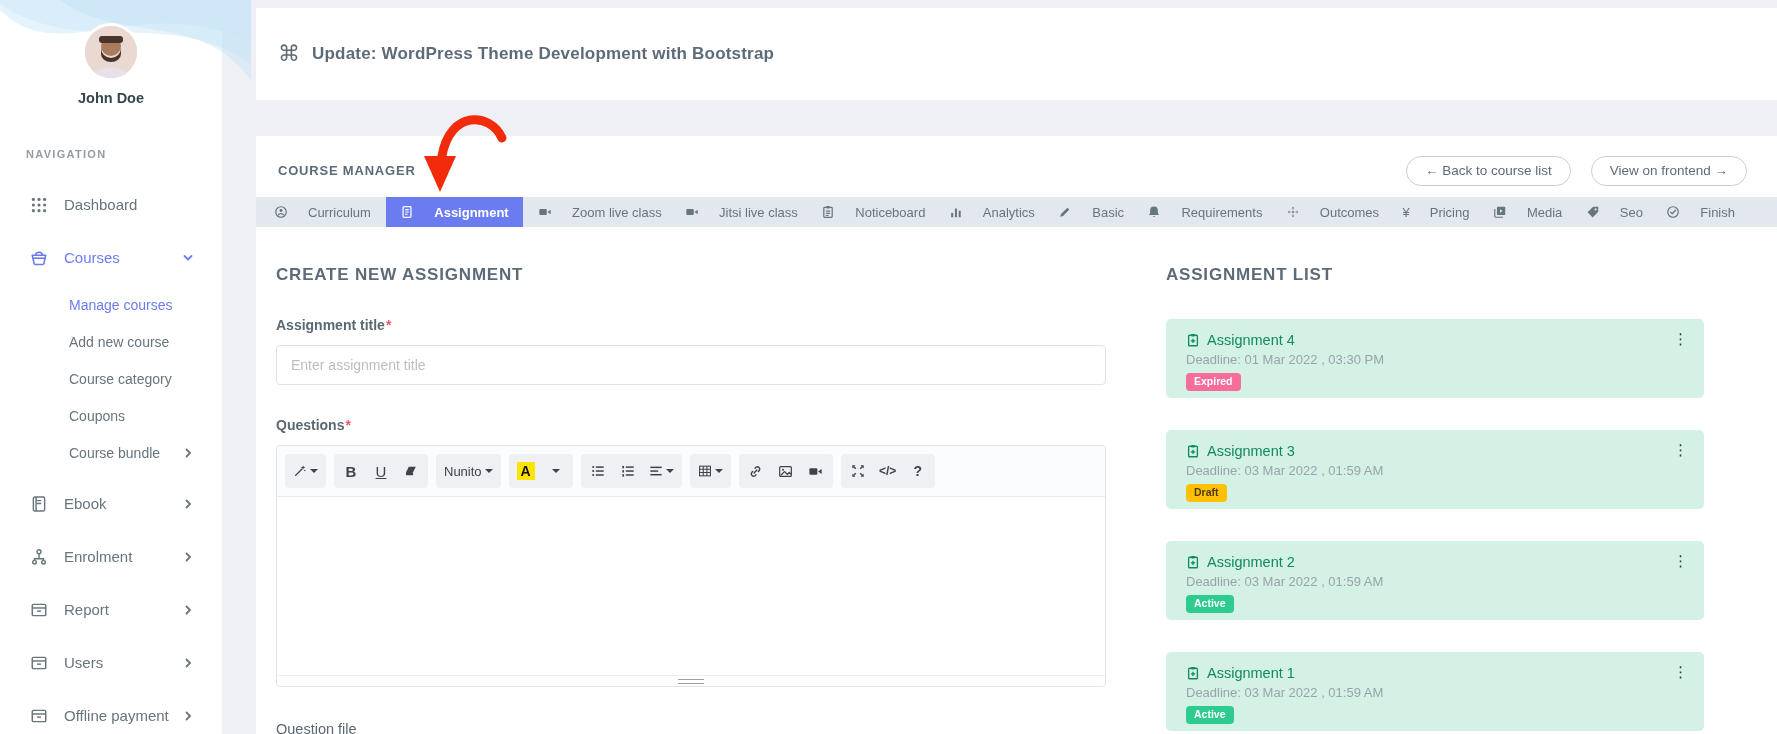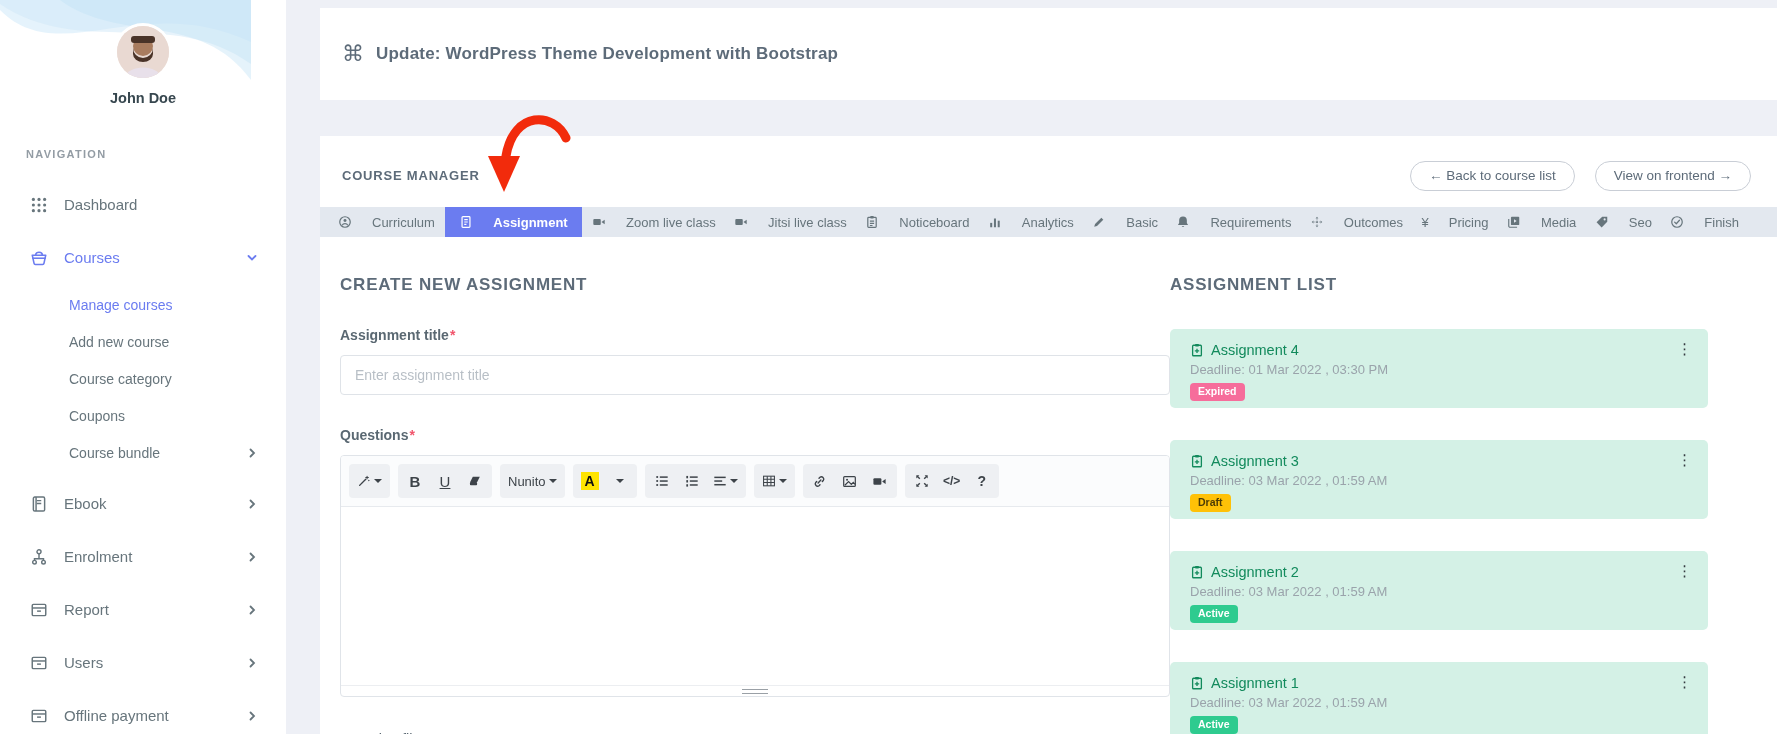--- a/index.html
+++ b/index.html
@@ -6,21 +6,21 @@
     --accent:#6b7cf0; --expired:#f66d9b; --draft:#ffc107; --active_badge:#2ecb8f;
     --card_bg:#d4f1e6; --card_title:#128a5c; --arrow:#f22b0c;
     --txt:#67757c; --txt-dark:#5d6b79; --muted:#a4abb3;
   }
   *{box-sizing:border-box;margin:0;padding:0;}
   html,body{width:1777px;height:734px;overflow:hidden;}
   body{font-family:"Liberation Sans",sans-serif;background:#eef0f6;color:var(--txt);}
   .app{display:flex;width:1777px;height:734px;}
 
   
-  .sidebar{width:286px;background:#fff;position:relative;flex-shrink:0;height:734px;}
+  .sidebar{width:222px;background:#fff;position:relative;flex-shrink:0;height:734px;}
   .waves{position:absolute;top:0;left:0;width:251px;height:96px;}
   .profile{position:relative;text-align:center;padding-top:26px;}
   .avatar{width:52px;height:52px;border-radius:50%;margin:0 auto;overflow:hidden;background:#efe2dc;box-shadow:0 0 0 3px #fff;}
   .user-name{margin-top:12px;font-size:14.5px;font-weight:bold;color:#37474f;}
   .nav-heading{margin:42px 0 0 26px;font-size:11px;letter-spacing:1.3px;color:#939ca4;font-weight:bold;}
   .nav{margin-top:18px;}
   .nav-item{display:flex;align-items:center;height:53px;padding:0 28px 0 30px;font-size:15px;color:var(--txt);cursor:pointer;}
   .nav-item .nico{width:18px;height:18px;margin-right:16px;flex-shrink:0;}
   .nav-item .chev{margin-left:auto;width:12px;height:12px;}
   .nav-item.accent, .nav-item.accent .nico, .nav-item.accent .chev{color:var(--accent);}
@@ -29,21 +29,21 @@
   .sub-item.accent{color:var(--accent);}
   .sub-item .chev{margin-left:auto;width:12px;height:12px;}
 
   
   .main{flex:1;position:relative;height:734px;}
   .page-header{margin:8px 0 0 34px;height:92px;background:#fff;display:flex;align-items:center;padding-left:22px;}
   .cmd-glyph{font-size:22px;color:var(--txt-dark);margin-right:12px;line-height:1;}
   .page-title{font-size:17px;font-weight:bold;color:var(--txt-dark);letter-spacing:.2px;}
 
   .panel{margin:36px 0 0 34px;background:#fff;height:598px;position:relative;}
-  .panel-head{height:71px;display:flex;align-items:center;padding:8px 30px 0 22px;}
+  .panel-head{height:61px;display:flex;align-items:center;padding:8px 30px 0 22px;}
   .panel-heading{font-size:13px;font-weight:bold;letter-spacing:.8px;color:var(--txt-dark);}
   .head-buttons{margin-left:auto;display:flex;gap:20px;}
   .pill-btn{border:1px solid #c9ced6;background:#fff;border-radius:16px;height:30px;padding:0 18px;font-size:13.5px;color:var(--txt-dark);font-family:inherit;cursor:pointer;white-space:nowrap;}
 
   .tab-bar{height:30px;background:#e3e8ef;display:flex;align-items:center;justify-content:space-between;padding:0 34px 0 10px;}
   .tab{display:flex;align-items:center;gap:20px;height:30px;padding:0 8px;font-size:13px;color:var(--txt);cursor:pointer;white-space:nowrap;}
   .tab .tico{width:14px;height:14px;display:inline-flex;}
   .tab.active{background:var(--accent);color:#fff;padding:0 14px;font-weight:bold;}
   .yen{font-size:13px;line-height:1;}
 

